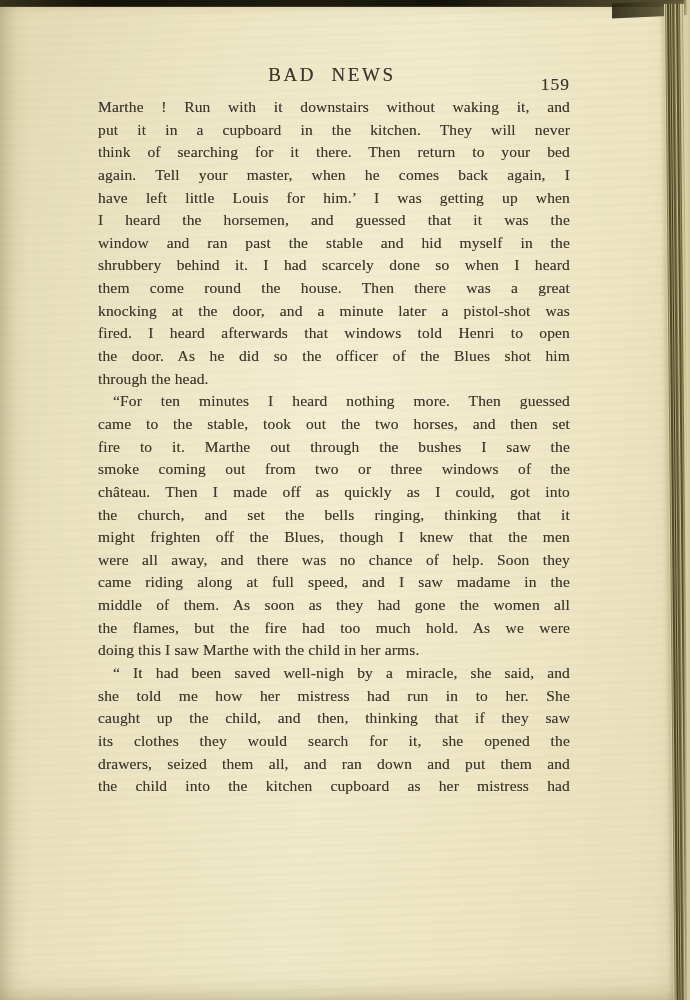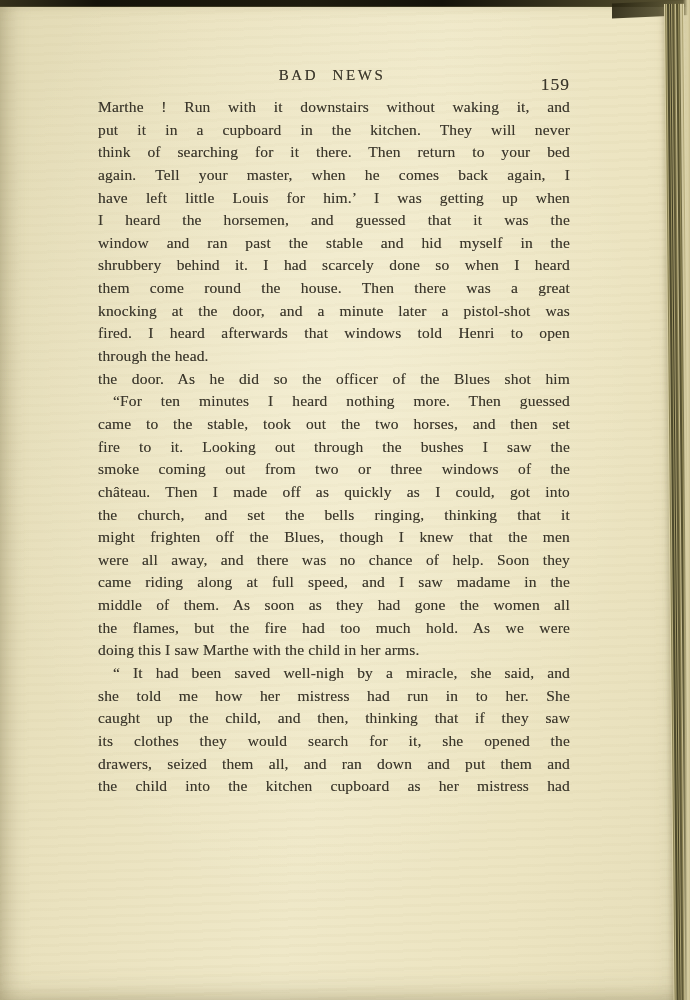--- a/index.html
+++ b/index.html
@@ -60,21 +60,21 @@
     position:absolute;top:0;right:0;width:7px;height:1000px;
     background:linear-gradient(90deg,rgba(222,213,172,0) 0%, #d9d0a5 70%, #c9bf92 100%);
   }
   
   .header{
     position:absolute;top:64px;left:98px;width:472px;height:22px;
     color:#3b372b;
   }
   .header .title{
     position:absolute;left:0;right:4px;text-align:center;
-    font-size:15px;letter-spacing:2.6px;word-spacing:8px;line-height:22px;
+    font-size:19px;letter-spacing:2.6px;word-spacing:8px;line-height:22px;
     text-shadow:0 0 0.5px rgba(59,55,43,0.55);
   }
   .header .pagenum{
     position:absolute;right:0;top:-2px;font-size:17.5px;line-height:24px;
     letter-spacing:1px;text-shadow:0 0 0.5px rgba(59,55,43,0.5);margin-top:10px;
   }
   
   .textblock{
     position:absolute;top:96px;left:98px;width:472px;
     font-size:15.5px;color:#3b372c;letter-spacing:0.15px;
@@ -108,25 +108,25 @@
     <div class="ln">put it in a cupboard in the kitchen.  They will never</div>
     <div class="ln">think of searching for it there.  Then return to your bed</div>
     <div class="ln">again.  Tell your master, when he comes back again, I</div>
     <div class="ln">have left little Louis for him.’  I was getting up when</div>
     <div class="ln">I heard the horsemen, and guessed that it was the</div>
     <div class="ln">window and ran past the stable and hid myself in the</div>
     <div class="ln">shrubbery behind it.  I had scarcely done so when I heard</div>
     <div class="ln">them come round the house.  Then there was a great</div>
     <div class="ln">knocking at the door, and a minute later a pistol-shot was</div>
     <div class="ln">fired.  I heard afterwards that windows told Henri to open</div>
+    <div class="ln">the door.  As he did so the officer of the Blues shot him</div>
     <div class="ln pe">through the head.</div>
-    <div class="ln">the door.  As he did so the officer of the Blues shot him</div>
     <div class="ln ind">“For ten minutes I heard nothing more.  Then guessed</div>
     <div class="ln">came to the stable, took out the two horses, and then set</div>
-    <div class="ln">fire to it.  Looking out through the bushes I saw the</div>
+    <div class="ln">fire to it.  Marthe out through the bushes I saw the</div>
     <div class="ln">smoke coming out from two or three windows of the</div>
     <div class="ln">château.  Then I made off as quickly as I could, got into</div>
     <div class="ln">the church, and set the bells ringing, thinking that it</div>
     <div class="ln">might frighten off the Blues, though I knew that the men</div>
     <div class="ln">were all away, and there was no chance of help.  Soon they</div>
     <div class="ln">came riding along at full speed, and I saw madame in the</div>
     <div class="ln">middle of them.  As soon as they had gone the women all</div>
     <div class="ln">the flames, but the fire had too much hold.  As we were</div>
     <div class="ln pe">doing this I saw Marthe with the child in her arms.</div>
     <div class="ln ind">“ It had been saved well-nigh by a miracle, she said, and</div>

